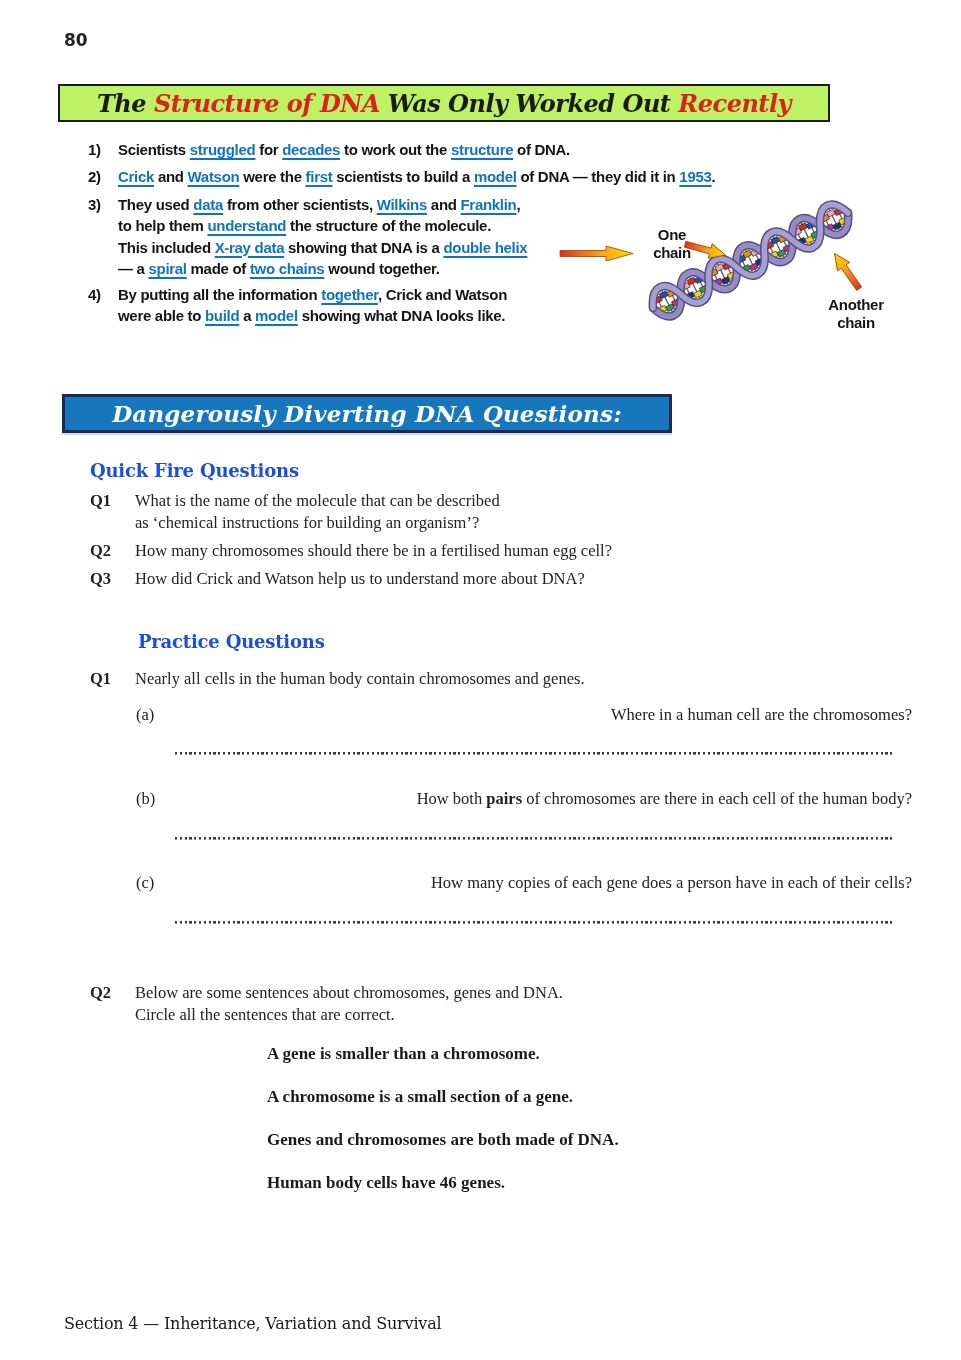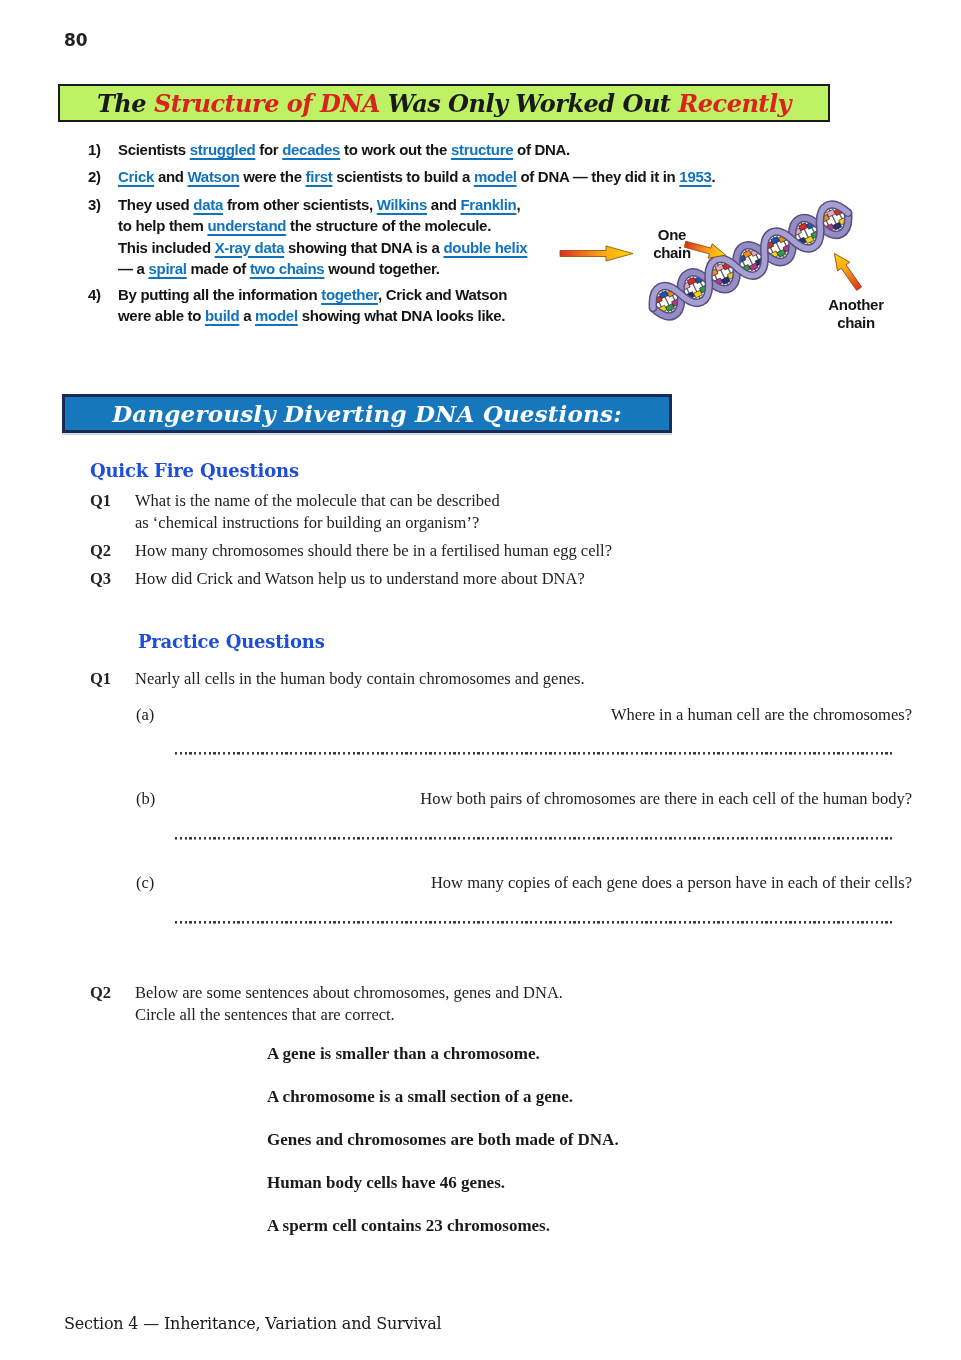--- a/index.html
+++ b/index.html
@@ -32,21 +32,21 @@
   }
   .note-text {
     font:700 15px "Liberation Sans", sans-serif; letter-spacing:-0.3px;
     line-height:21.3px; color:#141414; white-space:pre-line; width:690px;
   }
   .note-row .note-num { line-height:21.3px; }
   .seg-link {
     color:#1273bd; text-decoration:underline;
     text-decoration-thickness:1.6px; text-underline-offset:2.5px;
   }
-  .seg-b { font-weight:normal; }
+  .seg-b { font-weight:bold; }
 
   
   .q-banner {
     background:#1677bd; border:3px solid #1b2a55; box-sizing:border-box;
     display:flex; align-items:center; justify-content:center;
     box-shadow:0 2px 0 rgba(120,150,180,0.35);
     font-style:italic;
   }
   .q-banner-text {
     font-family:"DejaVu Serif", serif; font-weight:bold; font-size:23px;
@@ -280,16 +280,15 @@
   <span class="q-num">Q2</span>
   <span class="q-text">Below are some sentences about chromosomes, genes and DNA.
 Circle all the sentences that are correct.</span>
 </div>
 
 <div class="abs statements" style="left:267px; top:1045px;">
   <div class="statement">A gene is smaller than a chromosome.</div>
   <div class="statement">A chromosome is a small section of a gene.</div>
   <div class="statement">Genes and chromosomes are both made of DNA.</div>
   <div class="statement">Human body cells have 46 genes.</div>
-  <div class="statement">A sperm cell contains 23 chromosomes.</div>
 </div>
 
 <div class="abs footer-text" style="left:64px; top:1314px;">Section 4 — Inheritance, Variation and Survival</div>
 
 </body></html>

